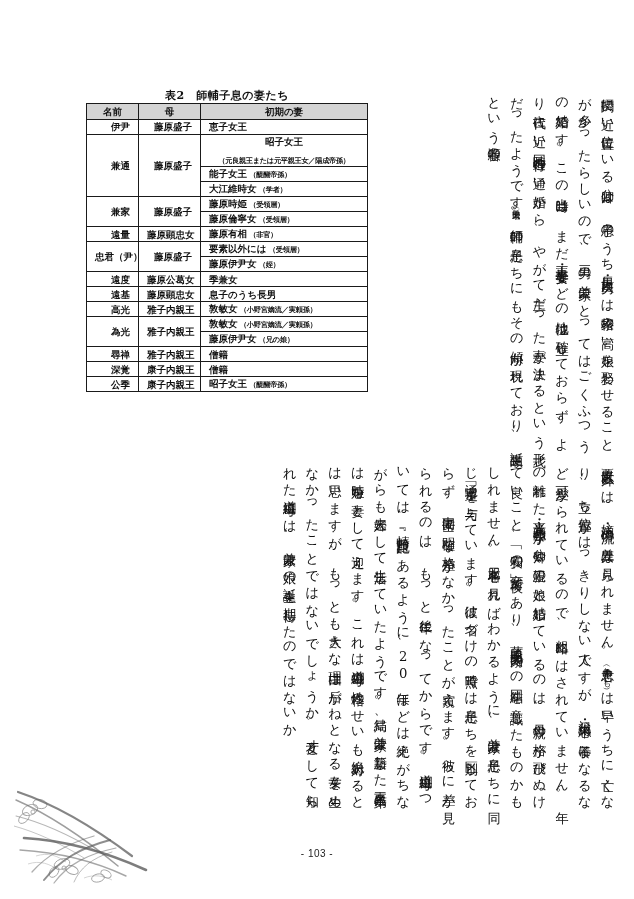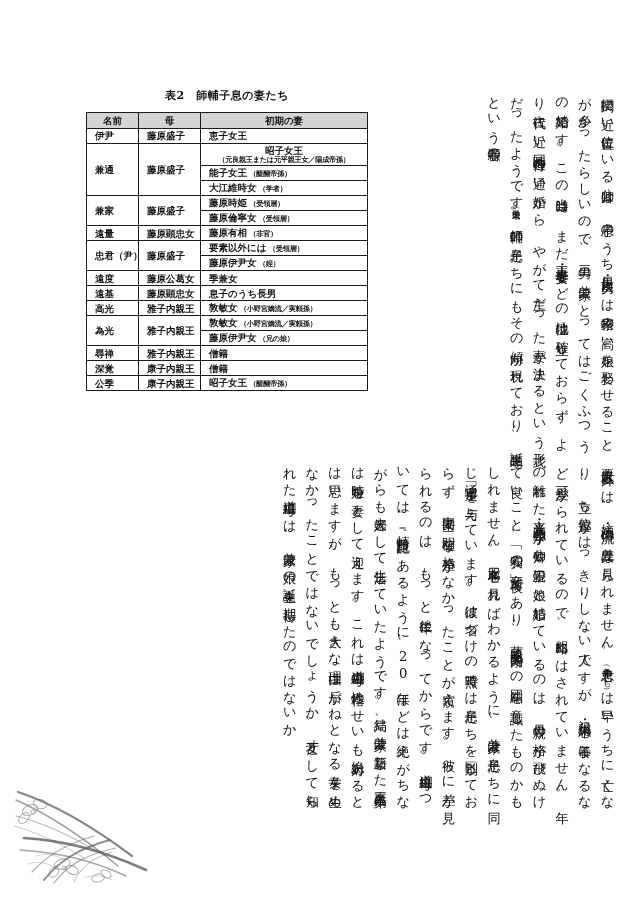--- a/index.html
+++ b/index.html
@@ -29,21 +29,20 @@
     position: absolute;
     left: 86px;
     top: 88px;
     width: 282px;
   }
   #table-caption {
     text-align: center;
     font-size: 11px;
     font-weight: bold;
     letter-spacing: 0.5px;
-    margin-bottom: 9px;
     color: #111;
     white-space: nowrap;
   }
   table.wives {
     border-collapse: collapse;
     width: 282px;
     table-layout: fixed;
     font-size: 9.5px;
     line-height: 1.18;
   }
@@ -57,39 +56,39 @@
     box-sizing: border-box;
     overflow: hidden;
   }
   table.wives thead th {
     background: #d4d4d4;
     text-align: center;
     font-size: 9.5px;
     height: 16px;
   }
   td.c-name, td.c-mother {
-    text-align: left;
+    text-align: right;
     white-space: nowrap;
   }
   td.c-wife {
     text-align: left;
     padding-left: 4px;
   }
   .ann {
     font-size: 7.2px;
     font-weight: bold;
     letter-spacing: -0.2px;
   }
   .sub2 {
     display: block;
     font-size: 7.2px;
     font-weight: bold;
     letter-spacing: -0.3px;
     line-height: 1.1;
-    margin-top: 0px;
+    margin-top: 10px;
   }
   td.tall-wife { height: 26px; text-align: center; }
   
   #vtext-top {
     position: absolute;
     right: 16px;
     top: 88px;
     height: 358px;
     width: 220px;
     writing-mode: vertical-rl;
@@ -270,14 +269,15 @@
       <ellipse cx="84" cy="126" rx="6.5" ry="4" transform="rotate(-12 84 126)"></ellipse>
       <ellipse cx="92" cy="122" rx="5.5" ry="3.5" transform="rotate(28 92 122)"></ellipse>
     </g>
     <g stroke="#5a5a5a" fill="none" stroke-width="0.7" opacity="0.45">
       <path d="M22 104 C34 100 44 104 52 110"></path>
       <path d="M14 112 C26 108 36 112 44 118"></path>
       <path d="M70 126 C80 122 90 124 98 128"></path>
     </g>
   </svg>
 
+  <div id="page-number">- 103 -</div>
 
 </div>
 
 </body></html>

